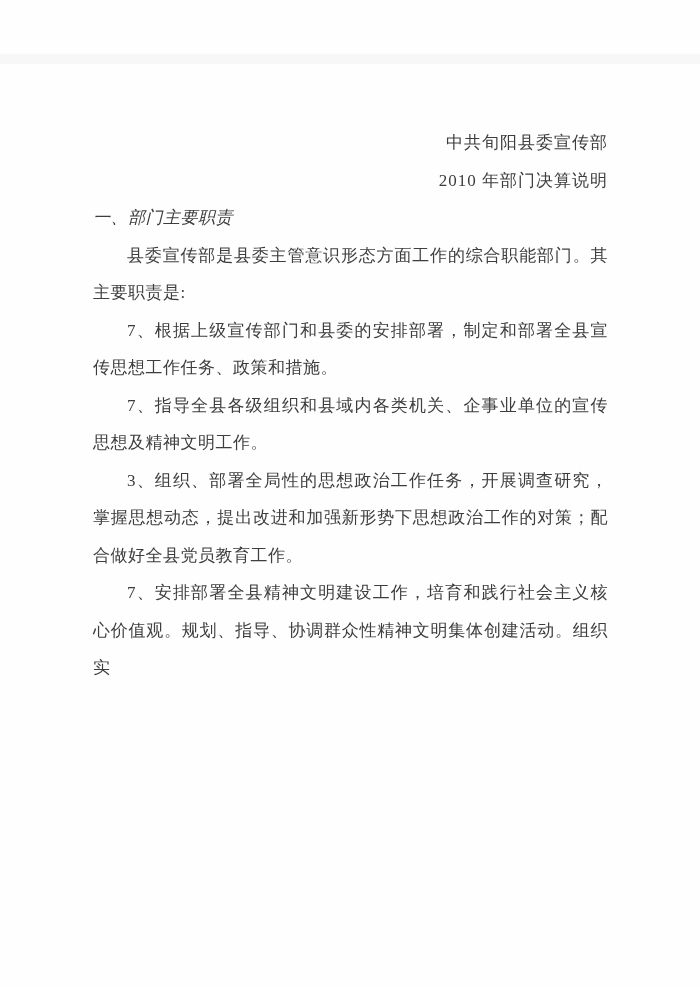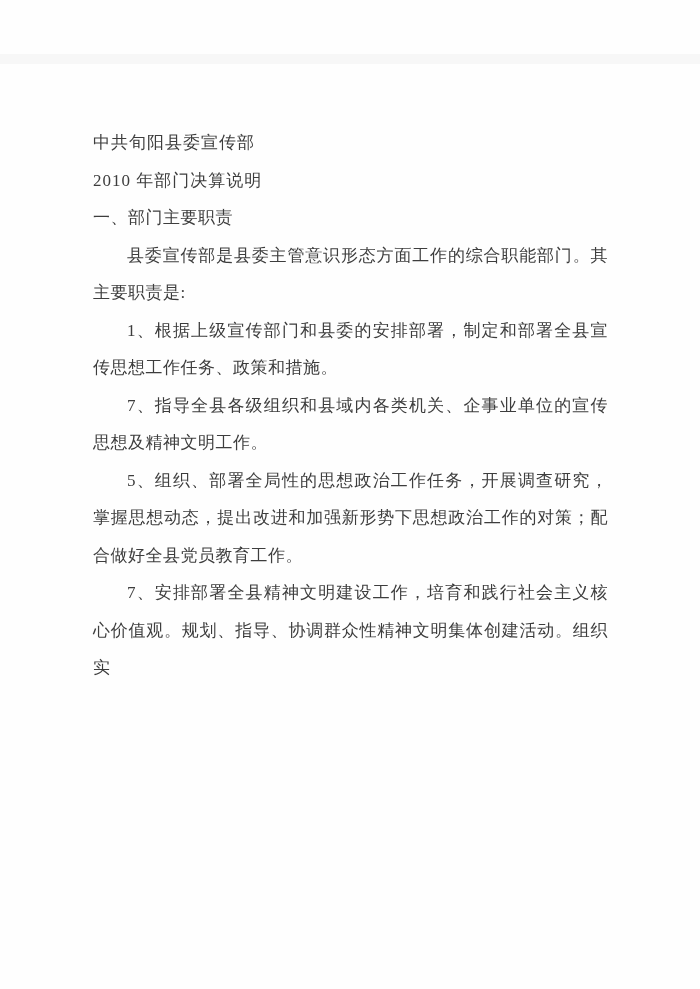--- a/index.html
+++ b/index.html
@@ -30,46 +30,47 @@
     left: 93px;
     top: 124px;
     width: 515px;
   }
   .doc-title,
   .doc-subtitle {
     margin: 0;
     font-size: 17px;
     font-weight: normal;
     line-height: 37.5px;
-    text-align: left;
+    text-align: right;
     letter-spacing: 1px;
     color: #3d3d3d;
   }
   .para {
     margin: 0;
     font-size: 17px;
     line-height: 37.5px;
     text-align: justify;
     text-justify: inter-character;
     text-indent: 2em;
     letter-spacing: 0.5px;
     color: #3d3d3d;
   }
   .para.heading {
     text-indent: 0;
+    font-style: italic;
   }
 </style>
 </head>
 <body>
 
 <div class="page">
   <div class="scan-artifact"></div>
   <div class="content">
     <h1 class="doc-title">中共旬阳县委宣传部</h1>
     <h2 class="doc-subtitle">2010 年部门决算说明</h2>
     <p class="para heading">一、部门主要职责</p>
     <p class="para">县委宣传部是县委主管意识形态方面工作的综合职能部门。其主要职责是:</p>
-    <p class="para">1、根据上级宣传部门和县委的安排部署，制定和部署全县宣传思想工作任务、政策和措施。</p>
+    <p class="para">7、根据上级宣传部门和县委的安排部署，制定和部署全县宣传思想工作任务、政策和措施。</p>
     <p class="para">7、指导全县各级组织和县域内各类机关、企事业单位的宣传思想及精神文明工作。</p>
-    <p class="para">5、组织、部署全局性的思想政治工作任务，开展调查研究，掌握思想动态，提出改进和加强新形势下思想政治工作的对策；配合做好全县党员教育工作。</p>
+    <p class="para">3、组织、部署全局性的思想政治工作任务，开展调查研究，掌握思想动态，提出改进和加强新形势下思想政治工作的对策；配合做好全县党员教育工作。</p>
     <p class="para">7、安排部署全县精神文明建设工作，培育和践行社会主义核心价值观。规划、指导、协调群众性精神文明集体创建活动。组织实</p>
   </div>
 </div>
 
 </body></html>

